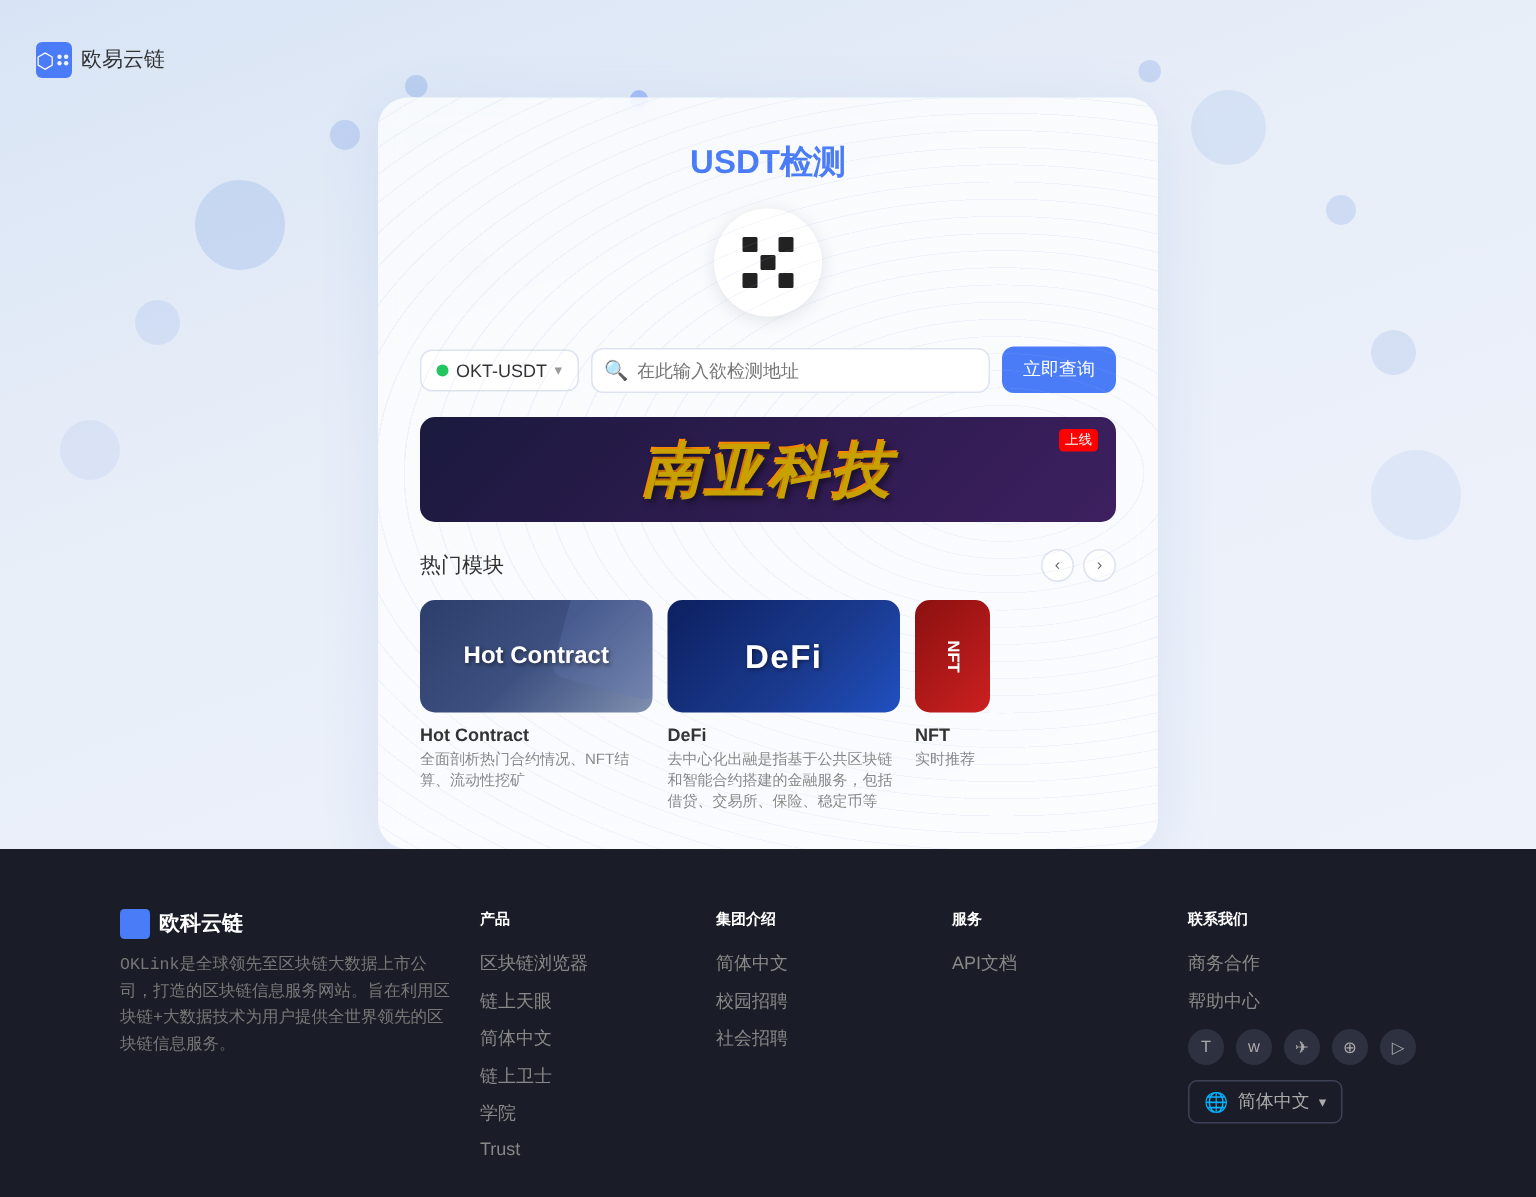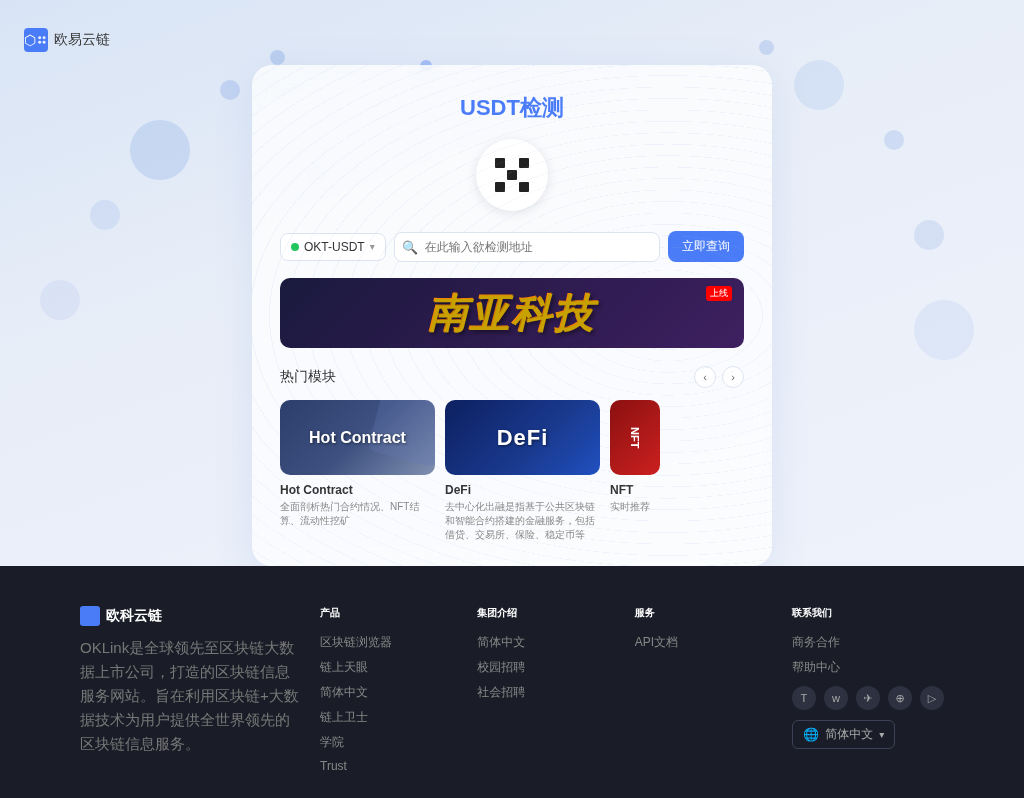--- a/index.html
+++ b/index.html
@@ -307,23 +307,24 @@
       width: 20px; height: 20px;
       background: #4a7cf7;
       border-radius: 3px;
     }
     .footer-logo-text {
       color: white;
       font-size: 14px;
       font-weight: 600;
     }
     .footer-brand-desc {
-      font-size: 15px;
+      font-size: 11px;
       line-height: 1.6;
       color: #777;
+      font-family: Liberation Mono, monospace;
     }
     .footer-col-title {
       color: white;
       font-size: 10px;
       font-weight: 700;
       margin-bottom: 14px;
     }
     .footer-link {
       display: block;
       font-size: 12px;

